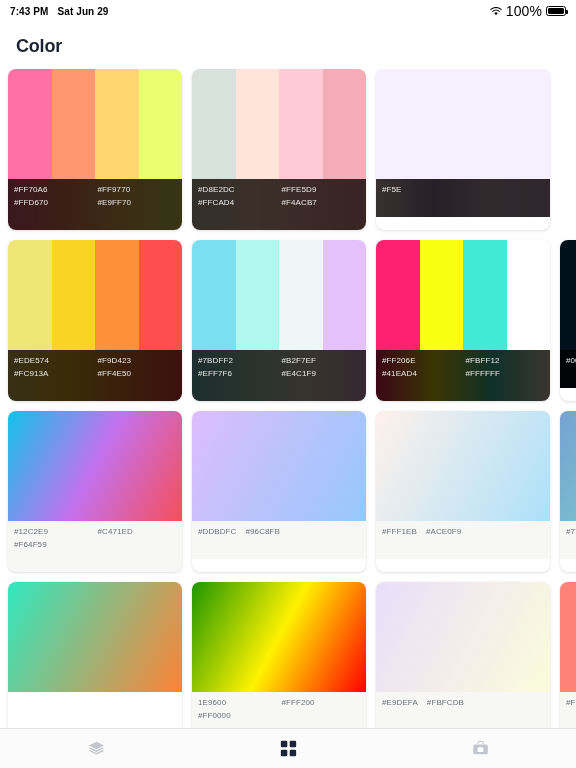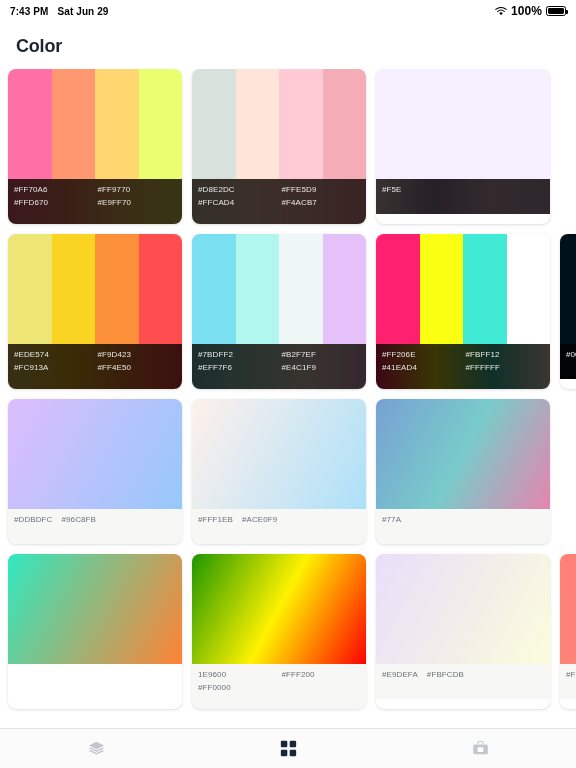--- a/index.html
+++ b/index.html
@@ -14,21 +14,21 @@
     height:22px; width:100%;
     display:flex; align-items:center;
     padding:0 10px;
     font-size:10px; font-weight:600; color:#000;
     letter-spacing:0.1px;
   }
   .sb-left{ display:flex; align-items:center; gap:9px; }
   .sb-right{ margin-left:auto; display:flex; align-items:center; gap:4px; }
   .wifi-icon{ display:inline-block; width:12px; height:9px; position:relative; }
   .wifi-icon svg{ display:block; }
-  .batt-pct{ font-size:12px; font-weight:700; }
+  .batt-pct{ font-size:14px; font-weight:400; }
   .batt{
     width:20px; height:9.5px; border:1px solid #000; border-radius:2.5px;
     position:relative; display:inline-block;
   }
   .batt::after{
     content:""; position:absolute; right:-2.5px; top:2.7px;
     width:1.6px; height:4px; background:#000; border-radius:0 1px 1px 0;
   }
   .batt-fill{ position:absolute; left:1px; top:1px; bottom:1px; width:16px; background:#000; border-radius:1.4px; }
 
@@ -49,21 +49,21 @@
     width:174px; flex:0 0 174px;
     border-radius:8px; overflow:hidden; background:#fff;
     box-shadow:0 1px 3px rgba(20,30,50,0.13), 0 0 1px rgba(20,30,50,0.10);
     position:relative;
   }
   .card.partial{ flex:0 0 174px; }
   .swatches{ display:flex; height:110px; }
   .swatches > div{ flex:1 1 0; }
   .gradient-art{ height:110px; width:100%; }
   .labels{
-    padding:4px 6px 15px 6px;
+    padding:4px 6px 21px 6px;
     min-height:35px;
     display:flex; flex-wrap:wrap;
     column-gap:9px; row-gap:0px;
     align-content:flex-start;
   }
   .labels span{
     font-size:8px; line-height:13px;
     font-family:"Liberation Sans", sans-serif;
     white-space:nowrap;
     letter-spacing:0.1px;
@@ -195,20 +195,28 @@
         <div class="swatches">
           <div style="background: rgb(0, 17, 28);"></div>
         </div>
         <div class="labels dark" style="background: linear-gradient(90deg, rgb(0, 17, 28), rgb(0, 23, 31), rgb(0, 36, 48), rgb(0, 53, 68)) rgba(44, 38, 32, 0.93); background-blend-mode: multiply;">
           <span>#001</span>
         </div>
       </div>
   </div>
   <div class="row">
     <div class="card">
+        <div class="gradient-art" style="background: linear-gradient(118deg, rgb(18, 194, 233) 0%, rgb(196, 113, 237) 50%, rgb(246, 79, 89) 100%);"></div>
+        <div class="labels light two-col" style="background: rgb(247, 247, 246);">
+          <span>#12C2E9</span>
+          <span>#C471ED</span>
+          <span>#F64F59</span>
+        </div>
+      </div>
+    <div class="card">
         <div class="gradient-art" style="background: linear-gradient(118deg, rgb(221, 189, 252) 0%, rgb(150, 200, 251) 100%);"></div>
         <div class="labels light" style="background: rgb(247, 247, 246);">
           <span>#DDBDFC</span>
           <span>#96C8FB</span>
         </div>
       </div>
     <div class="card">
         <div class="gradient-art" style="background: linear-gradient(118deg, rgb(255, 241, 235) 0%, rgb(172, 224, 249) 100%);"></div>
         <div class="labels light" style="background: rgb(247, 247, 246);">
           <span>#FFF1EB</span>

